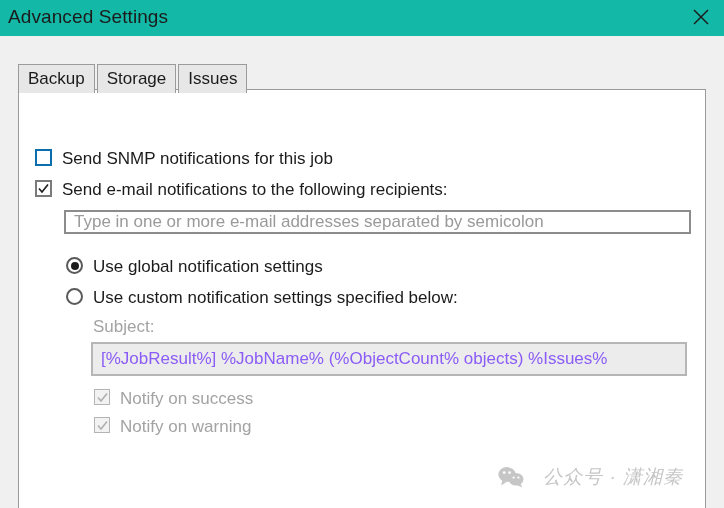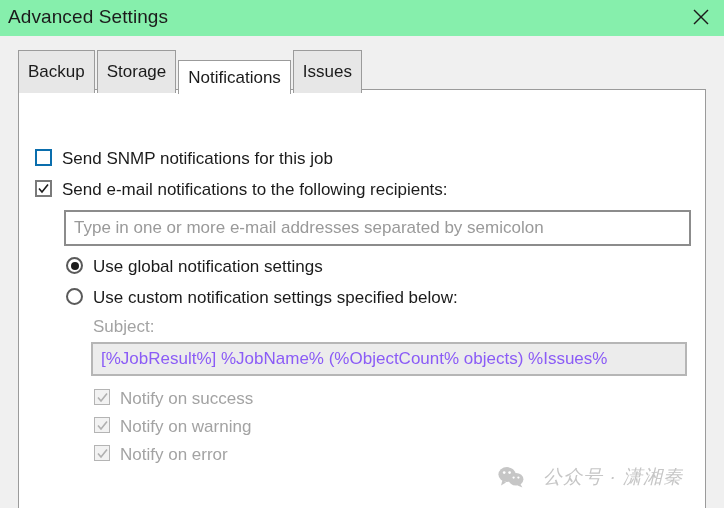--- a/index.html
+++ b/index.html
@@ -14,21 +14,21 @@
     overflow: hidden;
     position: relative;
     color: #1a1a1a;
   }
 
   
   .titlebar {
     position: absolute;
     left: 0; top: 0;
     width: 724px; height: 36px;
-    background: #86efac;
+    background: #14b8a6;
   }
   .titlebar-text {
     position: absolute;
     left: 8px; top: 4px;
     font-size: 19px;
     line-height: 26px;
     color: #1b1b1b;
     letter-spacing: 0.1px;
     white-space: nowrap;
   }
@@ -54,21 +54,21 @@
   
   .tabstrip {
     position: absolute;
     left: 18px; top: 25px;
     height: 32px;
     display: flex;
     align-items: flex-end;
     z-index: 5;
   }
   .tab {
-    height: 43px;
+    height: 29px;
     box-sizing: border-box;
     background: #e7e7e7;
     border: 1px solid #9b9b9b;
     border-bottom: none;
     padding: 0 9px;
     display: flex;
     align-items: center;
     font-size: 17px;
     color: #1b1b1b;
     margin-right: 2px;
@@ -217,23 +217,20 @@
 
 <div class="dialog-body">
 
   <div class="tabstrip">
     <div class="tab">
       <span>Backup</span>
     </div>
     <div class="tab">
       <span>Storage</span>
     </div>
-    <div class="tab active">
-      <span>Notifications</span>
-    </div>
     <div class="tab">
       <span>Issues</span>
     </div>
   </div>
 
   <div class="panel">
 
     <div class="row" style="left:16px; top:59px;">
       <span class="cb"></span>
       <span class="row-label">Send SNMP notifications for this job</span>
@@ -241,21 +238,21 @@
 
     <div class="row" style="left:16px; top:90px;">
       <span class="cb gray">
         <svg class="tick" viewBox="0 0 13 13">
           <polyline points="2,6.5 5,10 11,2.5" fill="none" stroke="#1b1b1b" stroke-width="1.6"></polyline>
         </svg>
       </span>
       <span class="row-label">Send e-mail notifications to the following recipients:</span>
     </div>
 
-    <div class="textbox" style="left:45px; top:120px; width:627px; height:36px;">
+    <div class="textbox" style="left:45px; top:120px; width:627px; height:24px;">
       <span>Type in one or more e-mail addresses separated by semicolon</span>
     </div>
 
     <div class="row" style="left:47px; top:167px;">
       <span class="radio">
         <span class="dot"></span>
       </span>
       <span class="row-label">Use global notification settings</span>
     </div>
 
@@ -281,28 +278,20 @@
 
     <div class="row" style="left:75px; top:299px;">
       <span class="cb disabled">
         <svg class="tick" viewBox="0 0 13 13">
           <polyline points="2,6.5 5,10 11,2.5" fill="none" stroke="#b0b0b0" stroke-width="1.6"></polyline>
         </svg>
       </span>
       <span class="row-label dim">Notify on success</span>
     </div>
 
-    <div class="row" style="left:75px; top:355px;">
-      <span class="cb disabled">
-        <svg class="tick" viewBox="0 0 13 13">
-          <polyline points="2,6.5 5,10 11,2.5" fill="none" stroke="#b0b0b0" stroke-width="1.6"></polyline>
-        </svg>
-      </span>
-      <span class="row-label dim">Notify on error</span>
-    </div>
 
     <div class="watermark">
       <svg width="26" height="22" viewBox="0 0 26 22">
         <ellipse cx="9" cy="8.5" rx="8.6" ry="7.4" fill="#c6c6c6"></ellipse>
         <polygon points="4.5,14 3,19.5 8,16.5" fill="#c6c6c6"></polygon>
         <circle cx="6.2" cy="6.6" r="1.35" fill="#ffffff"></circle>
         <circle cx="11.6" cy="6.6" r="1.35" fill="#ffffff"></circle>
         <ellipse cx="18" cy="13.2" rx="7.4" ry="6.3" fill="#c6c6c6"></ellipse>
         <polygon points="22.3,17.8 24.4,21.6 19.6,19.4" fill="#c6c6c6"></polygon>
         <circle cx="15.6" cy="11.6" r="1.15" fill="#ffffff"></circle>

